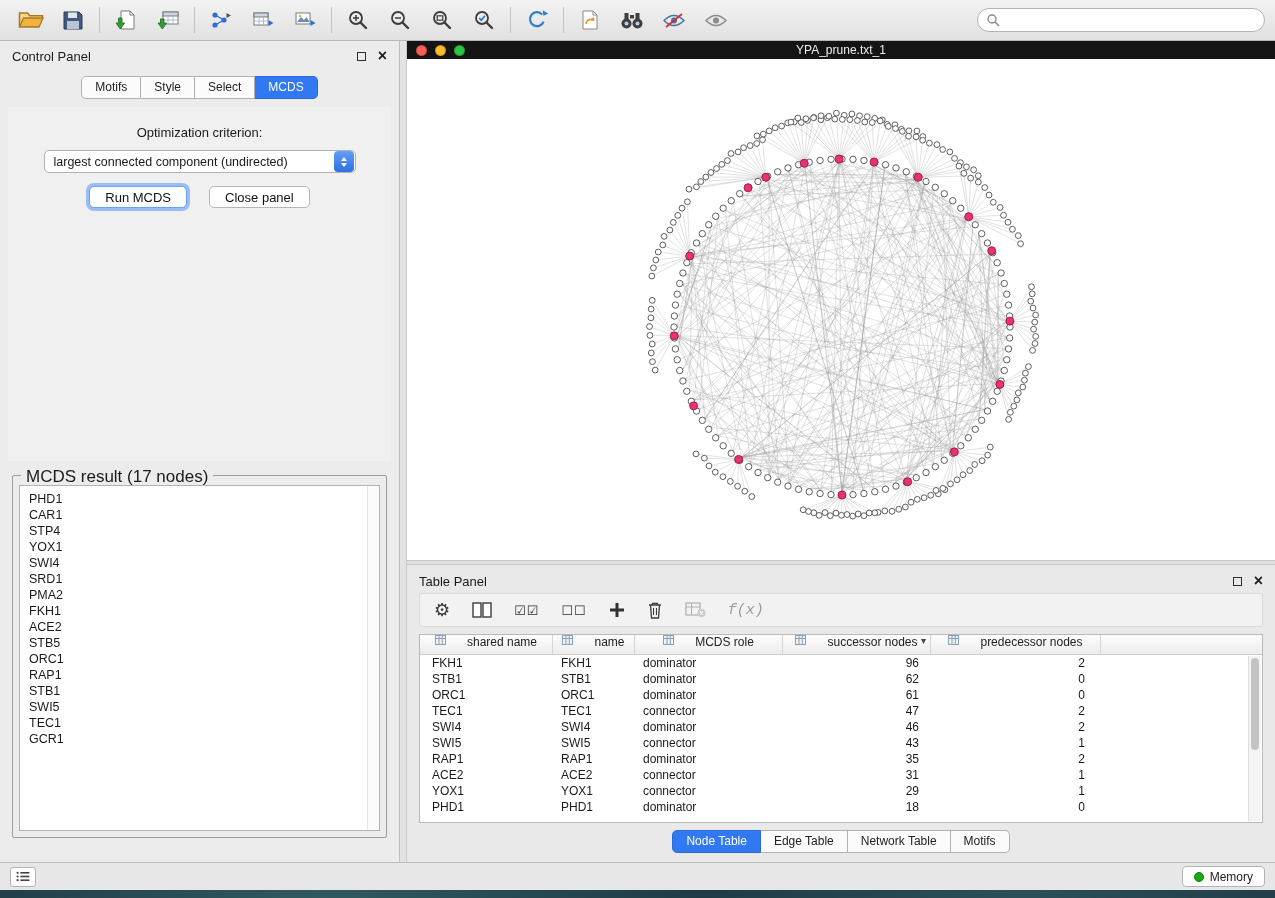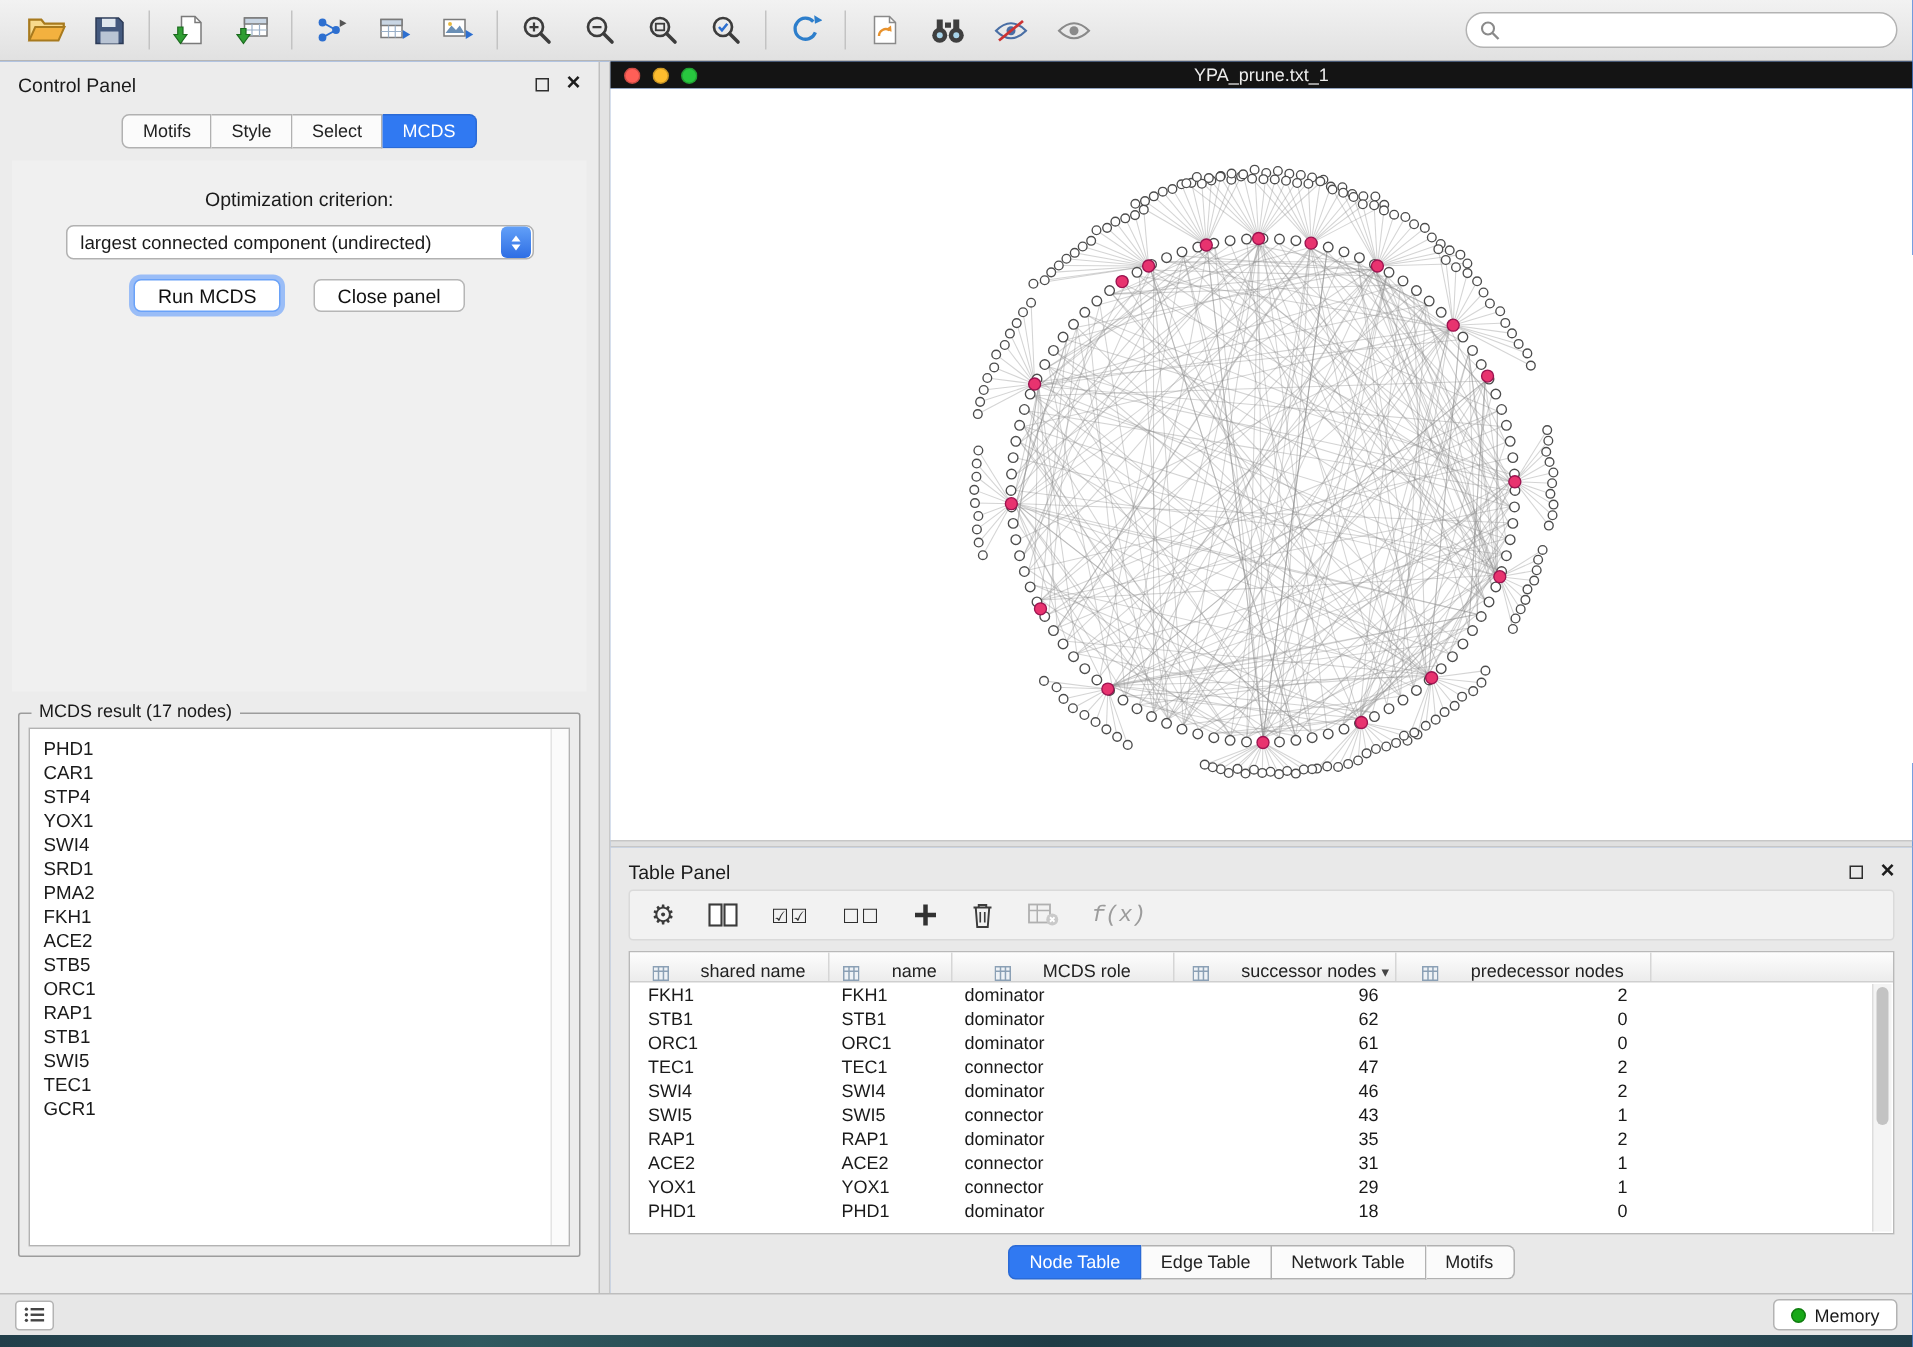--- a/index.html
+++ b/index.html
@@ -45,21 +45,21 @@
   .dd-button .up { width:0; height:0; border-left:3.5px solid transparent; border-right:3.5px solid transparent;
                    border-bottom:4.5px solid #fff; margin-bottom:2px; }
   .dd-button .down { width:0; height:0; border-left:3.5px solid transparent; border-right:3.5px solid transparent;
                      border-top:4.5px solid #fff; }
   .btn-row { display:flex; justify-content:center; gap:22px; margin-top:13px; }
   .mac-btn { height:22px; padding:0 15px; background:#fff; border:1px solid #b6b6b6; border-radius:5px;
              font-size:13px; display:flex; align-items:center; color:#111; }
   .mac-btn.focused { box-shadow:0 0 0 3px rgba(84,148,254,0.55); border-color:#6aa2f8; }
 
   .result-group { margin:14px 12px 24px; flex:1; border:1px solid #9c9c9c; border-radius:2px; position:relative; display:flex; min-height:0; }
-  .result-legend { position:absolute; top:-9px; left:8px; background:#ececec; padding:0 5px; font-size:12px; }
+  .result-legend { position:absolute; top:-9px; left:8px; background:#ececec; padding:0 5px; font-size:17px; }
   .result-list { flex:1; margin:9px 6px 6px; background:#fff; border:1px solid #b3b3b3; position:relative;
                  overflow:hidden; padding:5px 14px 0 9px; font-size:12.5px; line-height:16px; }
   .mcds-item { height:16px; }
   .list-scroll-track { position:absolute; right:0; top:0; bottom:0; width:12px; background:#fbfbfb; border-left:1px solid #e4e4e4; }
 
   
   .net-titlebar { height:18px; background:#141414; display:flex; align-items:center; position:relative; padding-left:9px; flex:0 0 auto; }
   .traffic { width:11px; height:11px; border-radius:50%; margin-right:8px; border:0.5px solid rgba(0,0,0,0.2); flex:0 0 auto; }
   .t-red { background:#ff5f57; } .t-yellow { background:#fdbc2e; } .t-green { background:#28c73f; }
   .net-title { position:absolute; left:0; right:0; text-align:center; color:#ededed; font-size:12px; pointer-events:none; }
@@ -73,21 +73,21 @@
   .tp-toolbar { height:34px; background:#f2f2f2; border:1px solid #dadada; border-radius:3px;
                 display:flex; align-items:center; gap:22px; padding:0 14px; margin-top:2px; flex:0 0 auto; }
   .tpi { display:flex; align-items:center; justify-content:center; }
   .gear-glyph { font-size:18px; color:#3a3a3a; line-height:18px; }
   .pair-glyph { font-size:13px; letter-spacing:1px; color:#2e2e2e; }
   .fx { font-family:Liberation Mono, monospace; font-style:italic; font-size:15px; color:#9c9c9c; }
 
   .tp-table { flex:1; background:#fff; border:1px solid #b9b9b9; margin-top:7px; display:flex; flex-direction:column; min-height:0; position:relative; }
   .thead { display:flex; height:20px; background:linear-gradient(#fdfdfd,#ececec); border-bottom:1px solid #cfcfcf;
            font-size:12px; color:#222; flex:0 0 auto; }
-  .th { display:flex; align-items:flex-end; justify-content:center; gap:21px; border-right:1px solid #d6d6d6; position:relative; }
+  .th { display:flex; align-items:flex-start; justify-content:center; gap:21px; border-right:1px solid #d6d6d6; position:relative; }
   .th.c5 { border-right:none; }
   .th .caret { position:absolute; right:4px; font-size:10px; color:#444; }
   .tbody { flex:1; position:relative; overflow:hidden; font-size:12px; }
   .trow { display:flex; height:16px; align-items:center; }
   .td { white-space:nowrap; overflow:hidden; padding-left:12px; }
   .td.pl8 { padding-left:8px; }
   .td.num { text-align:right; padding-left:0; }
   .td.c3.num { padding-right:12px; }
   .td.c4.num { padding-right:16px; }
   .c0 { width:133px; } .c1 { width:82px; } .c2 { width:148px; } .c3 { width:148px; } .c4 { width:170px; } .c5 { flex:1; }

